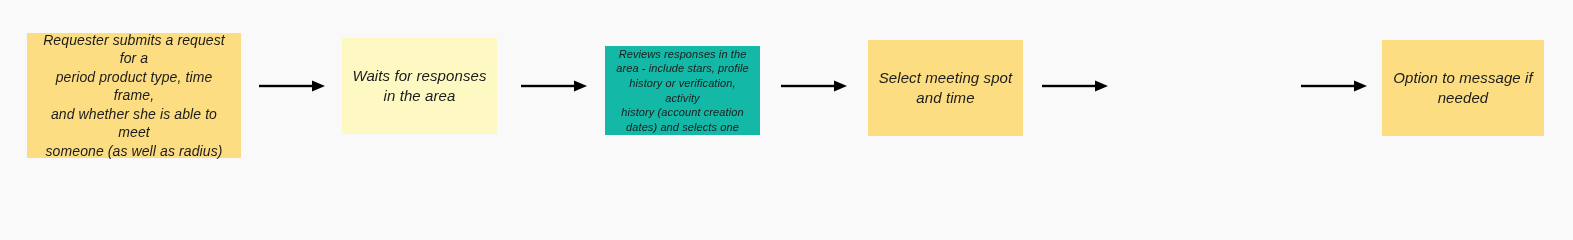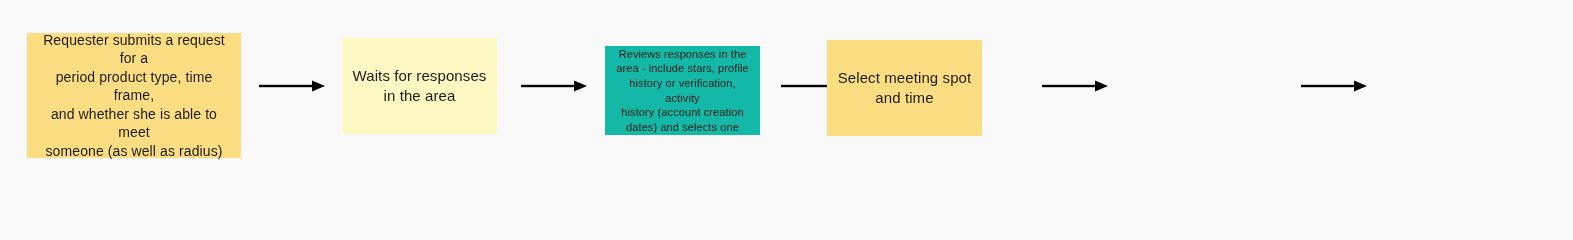--- a/index.html
+++ b/index.html
@@ -12,20 +12,21 @@
     height: 195px;
     background: #f9f9fa;
     font-family: "Liberation Sans", sans-serif;
     overflow: hidden;
   }
 
   #flow-canvas {
     position: relative;
     width: 1333px;
     height: 195px;
+    font-style: italic;
   }
 
   .node {
     position: absolute;
     box-sizing: border-box;
     display: flex;
     align-items: center;
     justify-content: center;
     text-align: center;
     color: #1c1c1c;
@@ -67,28 +68,30 @@
 area - include stars, profile
 history or verification, activity
 history (account creation
 dates) and selects one</div>
 
   <svg class="connector" width="66" height="18" viewBox="0 0 66 18" style="left: 781px; top: 77px;">
       <rect x="0" y="7.8" width="54" height="2.4" fill="#000000"></rect>
       <polygon points="53,3.5 66,9 53,14.5" fill="#000000"></polygon>
     </svg>
 
-  <div class="node" style="left: 827px; top: 40px; width: 155px; height: 96px; font-size: 15px; background: rgb(253, 221, 130); color: rgb(28, 28, 28);">Select meeting spot
+  <div class="node" style="left: 868px; top: 40px; width: 155px; height: 96px; font-size: 15px; background: rgb(253, 221, 130); color: rgb(28, 28, 28);">Select meeting spot
 and time</div>
 
   <svg class="connector" width="66" height="18" viewBox="0 0 66 18" style="left: 1042px; top: 77px;">
       <rect x="0" y="7.8" width="54" height="2.4" fill="#000000"></rect>
       <polygon points="53,3.5 66,9 53,14.5" fill="#000000"></polygon>
     </svg>
 
 
   <svg class="connector" width="66" height="18" viewBox="0 0 66 18" style="left: 1301px; top: 77px;">
       <rect x="0" y="7.8" width="54" height="2.4" fill="#000000"></rect>
       <polygon points="53,3.5 66,9 53,14.5" fill="#000000"></polygon>
     </svg>
 
+  <div class="node" style="left: 1382px; top: 40px; width: 162px; height: 96px; font-size: 15px; background: rgb(253, 221, 130); color: rgb(28, 28, 28);">Option to message if
+needed</div>
 
 </div>
 
 </body></html>

